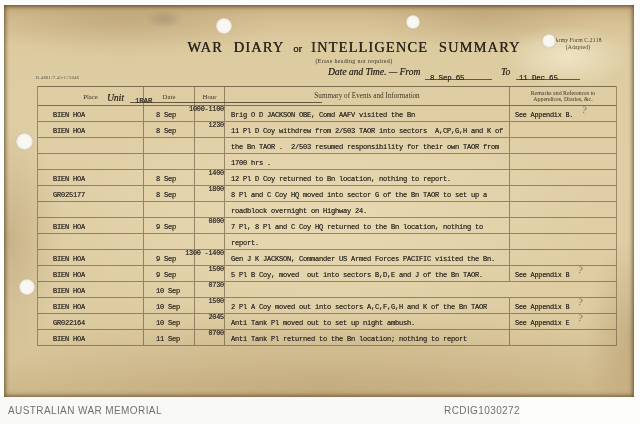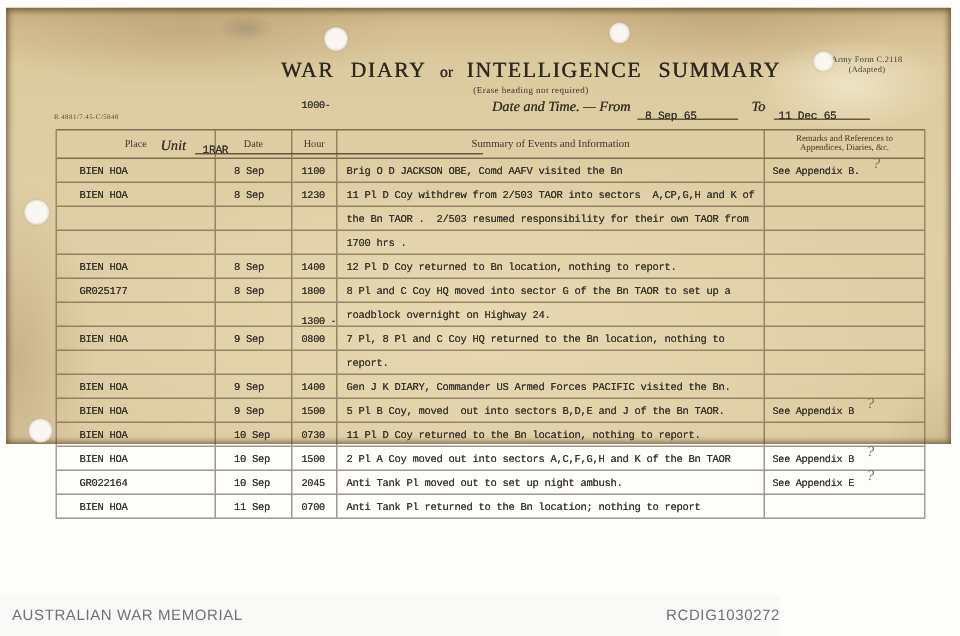--- a/index.html
+++ b/index.html
@@ -2,21 +2,21 @@
 <html><head>
 <meta charset="utf-8">
 <style>
   * { box-sizing: border-box; margin: 0; padding: 0; }
   html,body { width:640px; height:424px; }
   body { font-family:"Liberation Serif","DejaVu Serif",serif; background:#ffffff; }
   .page { position:relative; width:640px; height:424px; overflow:hidden; background:#fdfdfb; }
 
   
   .paper {
-    position:absolute; left:4px; top:5px; width:630px; height:291px;
+    position:absolute; left:4px; top:5px; width:630px; height:392px;
     background:
       radial-gradient(ellipse 90px 45px at 563px 52px, rgba(244,235,208,0.75), rgba(244,235,208,0) 70%),
       radial-gradient(ellipse 25px 12px at 160px 14px, rgba(115,105,95,0.30), rgba(115,105,95,0) 75%),
       radial-gradient(ellipse 200px 50px at 120px 16px, rgba(150,118,75,0.28), rgba(150,118,75,0) 75%),
       radial-gradient(ellipse 160px 45px at 480px 12px, rgba(150,118,75,0.24), rgba(150,118,75,0) 75%),
       radial-gradient(ellipse 70px 160px at 6px 235px, rgba(150,118,75,0.30), rgba(150,118,75,0) 75%),
       radial-gradient(ellipse 500px 110px at 320px 388px, rgba(148,116,72,0.24), rgba(148,116,72,0) 75%),
       radial-gradient(ellipse 60px 130px at 626px 330px, rgba(148,116,72,0.30), rgba(148,116,72,0) 75%),
       radial-gradient(ellipse 340px 150px at 320px 215px, rgba(243,230,195,0.45), rgba(243,230,195,0) 80%),
       linear-gradient(180deg, #c9ae7f 0px, #d5bf92 14px, #ddcba0 40px, #e0cfa6 160px, #decda3 300px, #d6c296 362px, #cfba8c 392px);
@@ -64,21 +64,21 @@
   .th-small { font-size:6.8px; }
   .th-sum { font-size:7.2px; }
   .th-rem { font-size:5.9px; line-height:6.4px; flex-direction:column; }
 
   .trow { display:flex; height:16px; align-items:flex-end; border-bottom:1px solid rgba(86,68,44,0.55); }
   .cell { height:100%; display:flex; align-items:flex-end; padding-bottom:2px; overflow:visible;
           font-family:"Liberation Mono","DejaVu Sans Mono",monospace; font-size:7px;
           letter-spacing:-0.2px; color:#34302a; text-shadow:0 0 0.4px rgba(40,35,28,0.8); }
   .c-place { padding-left:15px; }
   .c-date  { padding-left:12px; }
-  .c-hour  { padding-left:6px; flex-direction:column; align-items:flex-start; justify-content:flex-end;gap:37px; }
+  .c-hour  { padding-left:6px; flex-direction:row; align-items:flex-start; justify-content:flex-end; }
   .c-sum   { padding-left:6px; white-space:pre;margin-top:44px; }
   .c-rem   { padding-left:5px; font-size:6.8px; }
   .hline { font-size:6.8px; line-height:7px; white-space:pre; }
   .qmark { font-family:"DejaVu Serif",serif; color:#7c7262; font-size:9px; display:inline-block;
            transform:translateY(-4px) rotate(8deg); margin-left:9px; text-shadow:none; }
 
   
   .footer { position:absolute; left:0; top:397px; width:520px; height:27px; background:#f9f9f8; }
   .f-left, .f-right { position:absolute; top:8px; font-family:"Liberation Sans","DejaVu Sans",sans-serif;
                       font-size:10px; color:#707070; letter-spacing:0.4px; }
@@ -205,42 +205,41 @@
             <div class="cell c-sum w-sum b-r">report.</div>
             <div class="cell c-rem w-rem"></div>
           </div>
           <div class="trow">
             <div class="cell c-place w-place b-r">BIEN HOA</div>
             <div class="cell c-date w-date b-r">9 Sep</div>
             <div class="cell c-hour w-hour b-r">
               <div class="hline">1300 -</div>
               <div class="hline">1400</div>
             </div>
-            <div class="cell c-sum w-sum b-r">Gen J K DIARY, Commander US Armed Forces PACIFIC visited the Bn.</div>
+            <div class="cell c-sum w-sum b-r">Gen J K JACKSON, Commander US Armed Forces PACIFIC visited the Bn.</div>
             <div class="cell c-rem w-rem"></div>
           </div>
           <div class="trow">
             <div class="cell c-place w-place b-r">BIEN HOA</div>
             <div class="cell c-date w-date b-r">9 Sep</div>
             <div class="cell c-hour w-hour b-r">
               <div class="hline">1500</div>
             </div>
             <div class="cell c-sum w-sum b-r">5 Pl B Coy, moved  out into sectors B,D,E and J of the Bn TAOR.</div>
             <div class="cell c-rem w-rem">
               <span>See Appendix B</span>
               <span class="qmark">?</span>
             </div>
           </div>
           <div class="trow">
             <div class="cell c-place w-place b-r">BIEN HOA</div>
             <div class="cell c-date w-date b-r">10 Sep</div>
             <div class="cell c-hour w-hour b-r">
               <div class="hline">0730</div>
             </div>
-            <div class="cell c-sum w-sum b-r">11 Pl D Coy returned to the Bn location, nothing to report.</div>
             <div class="cell c-rem w-rem"></div>
           </div>
           <div class="trow">
             <div class="cell c-place w-place b-r">BIEN HOA</div>
             <div class="cell c-date w-date b-r">10 Sep</div>
             <div class="cell c-hour w-hour b-r">
               <div class="hline">1500</div>
             </div>
             <div class="cell c-sum w-sum b-r">2 Pl A Coy moved out into sectors A,C,F,G,H and K of the Bn TAOR</div>
             <div class="cell c-rem w-rem">

